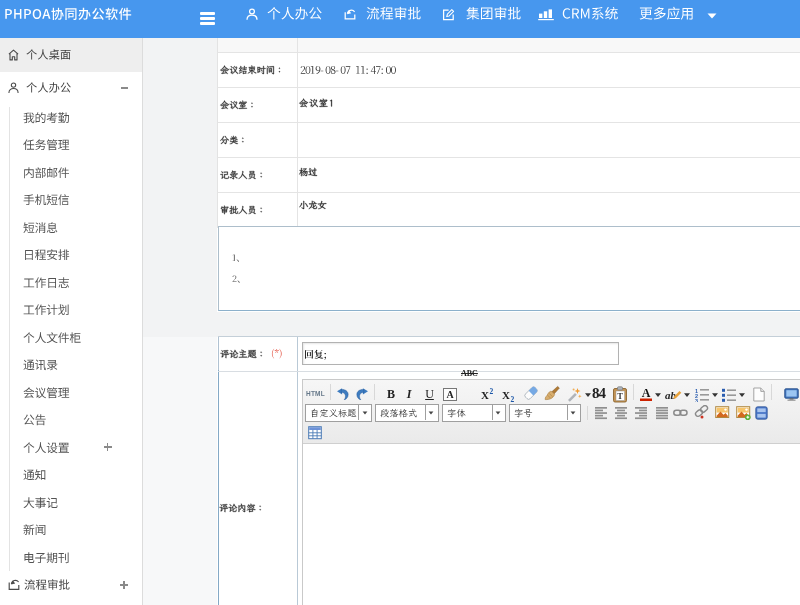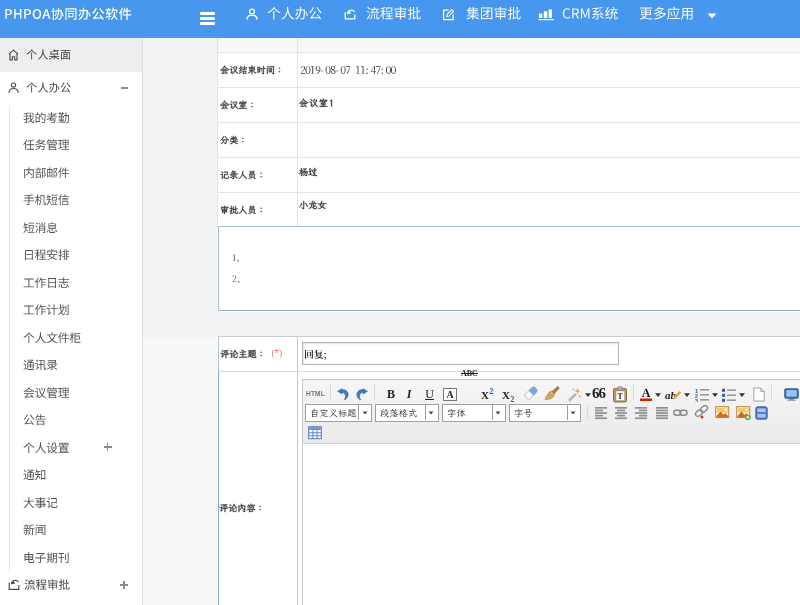--- a/index.html
+++ b/index.html
@@ -318,21 +318,21 @@
   </svg>
 <svg style="position:absolute;left:566px;top:386px" width="17" height="16" viewBox="0 0 17 16">
     <path d="M2 14 L9 7 L10.8 8.8 L3.8 15.8 Z" fill="#b0b4ba"></path>
     <path d="M11.5 2 L12.3 4.2 L14.5 5 L12.3 5.8 L11.5 8 L10.7 5.8 L8.5 5 L10.7 4.2 Z" fill="#f09a30"></path>
     <path d="M13.8 8.5 L14.3 9.8 L15.6 10.3 L14.3 10.8 L13.8 12.1 L13.3 10.8 L12 10.3 L13.3 9.8 Z" fill="#f0a848"></path>
     <circle cx="7.6" cy="3.4" r="1" fill="#f0b058"></circle>
   </svg>
 <svg style="position:absolute;left:584px;top:392px" width="8" height="6" viewBox="0 0 8 6">
     <path d="M1 1.2 L7 1.2 L4 5 Z" fill="#333"></path>
   </svg>
-<div style="position:absolute;left:592px;top:385px;font-family:'Liberation Serif',serif;font-size:15px;font-weight:bold;color:#222;letter-spacing:-1px">66</div>
+<div style="position:absolute;left:592px;top:385px;font-family:'Liberation Serif',serif;font-size:15px;font-weight:bold;color:#222;letter-spacing:-1px">84</div>
 <svg style="position:absolute;left:612px;top:386px" width="16" height="17" viewBox="0 0 16 17">
     <rect x="1.5" y="2.5" width="13" height="13.5" rx="1.5" fill="#c49455" stroke="#8a6430" stroke-width="0.9"></rect>
     <rect x="4" y="5" width="8.5" height="9.5" fill="#fff" stroke="#999" stroke-width="0.5"></rect>
     <rect x="5.5" y="0.8" width="5" height="3.2" rx="1" fill="#b0b6bd" stroke="#777" stroke-width="0.7"></rect>
     <text x="8.2" y="12.5" font-family="Liberation Serif" font-size="8.5" font-weight="bold" fill="#333" text-anchor="middle">T</text>
   </svg>
 <div style="position:absolute;left:633px;top:384px;width:1px;height:16px;background:#d8d8d8"></div>
 <svg style="position:absolute;left:638px;top:386px" width="16" height="16" viewBox="0 0 16 16">
     <text x="8" y="11" font-family="Liberation Serif" font-size="12" font-weight="bold" fill="#111" text-anchor="middle">A</text>
     <rect x="2" y="12.5" width="12" height="2.5" fill="#cc2200"></rect>

